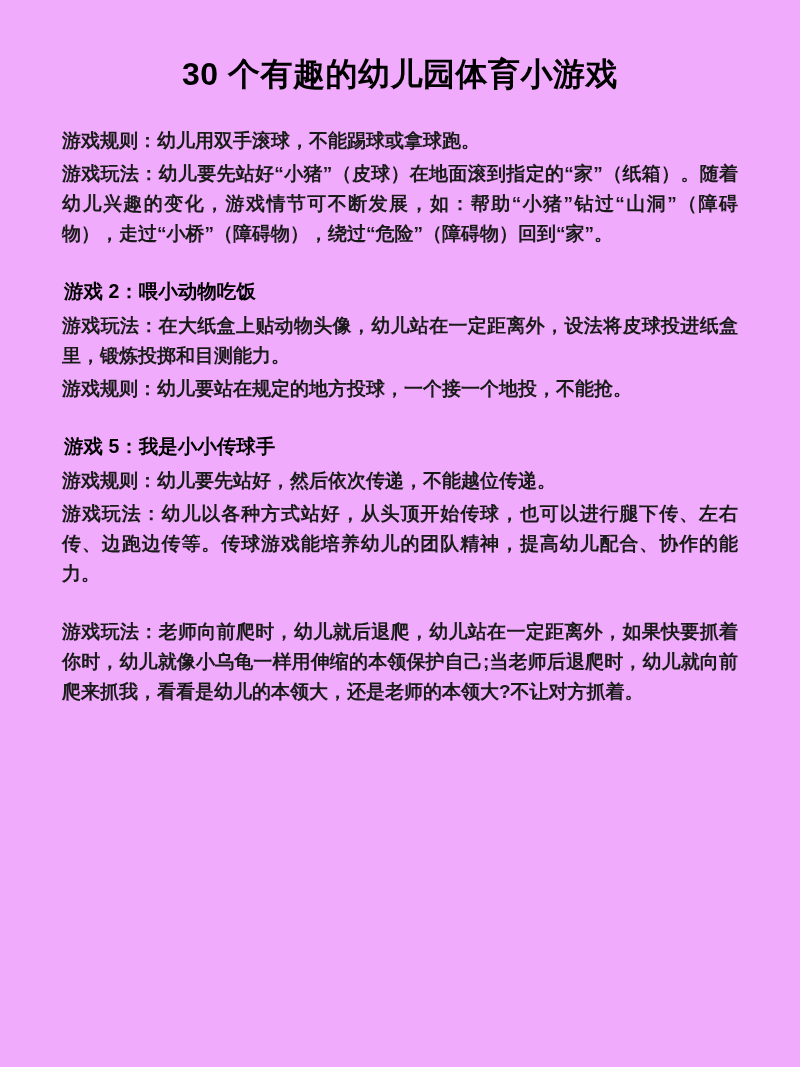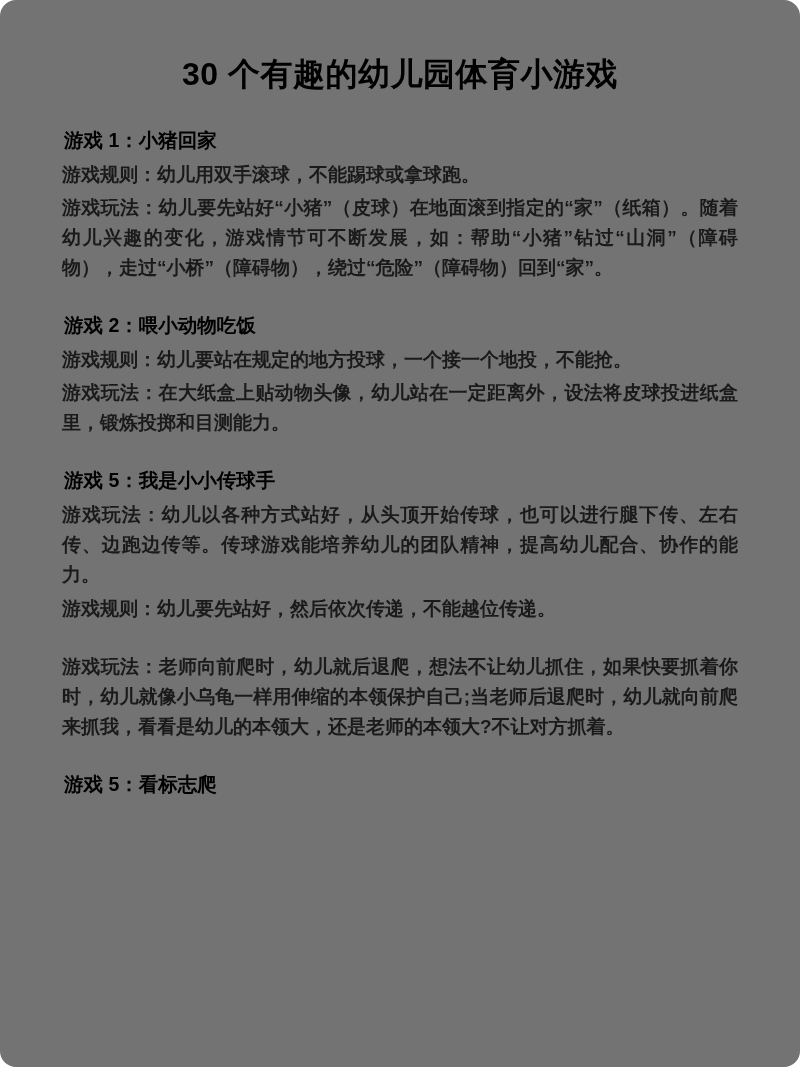--- a/index.html
+++ b/index.html
@@ -12,22 +12,21 @@
     background: #ffffff;
     font-family: "Liberation Sans", "DejaVu Sans", sans-serif;
     color: #111111;
     overflow: hidden;
   }
   .page {
     width: 800px;
     height: 1067px;
     box-sizing: border-box;
     padding: 40px 62px 0 62px;
-    background: #737373;
-    border-radius: 16px;
+    background: #f0abfc;
   }
   .doc-title {
     font-size: 32px;
     font-weight: bold;
     text-align: center;
     letter-spacing: 0.5px;
     margin: 14px 0 30px 0;
     color: #000000;
     line-height: 1.3;
   }
@@ -55,38 +54,34 @@
   }
 </style>
 </head>
 <body>
 
 <div class="page">
 
   <h1 class="doc-title">30 个有趣的幼儿园体育小游戏</h1>
 
   <div class="section">
-    <div class="section-heading">游戏 1：小猪回家</div>
     <p class="para">游戏规则：幼儿用双手滚球，不能踢球或拿球跑。</p>
     <p class="para">游戏玩法：幼儿要先站好“小猪”（皮球）在地面滚到指定的“家”（纸箱）。随着幼儿兴趣的变化，游戏情节可不断发展，如：帮助“小猪”钻过“山洞”（障碍物），走过“小桥”（障碍物），绕过“危险”（障碍物）回到“家”。</p>
   </div>
 
   <div class="section">
     <div class="section-heading">游戏 2：喂小动物吃饭</div>
+    <p class="para">游戏玩法：在大纸盒上贴动物头像，幼儿站在一定距离外，设法将皮球投进纸盒里，锻炼投掷和目测能力。</p>
     <p class="para">游戏规则：幼儿要站在规定的地方投球，一个接一个地投，不能抢。</p>
-    <p class="para">游戏玩法：在大纸盒上贴动物头像，幼儿站在一定距离外，设法将皮球投进纸盒里，锻炼投掷和目测能力。</p>
   </div>
 
   <div class="section">
     <div class="section-heading">游戏 5：我是小小传球手</div>
+    <p class="para">游戏规则：幼儿要先站好，然后依次传递，不能越位传递。</p>
     <p class="para">游戏玩法：幼儿以各种方式站好，从头顶开始传球，也可以进行腿下传、左右传、边跑边传等。传球游戏能培养幼儿的团队精神，提高幼儿配合、协作的能力。</p>
-    <p class="para">游戏规则：幼儿要先站好，然后依次传递，不能越位传递。</p>
   </div>
 
   <div class="section">
-    <p class="para">游戏玩法：老师向前爬时，幼儿就后退爬，想法不让幼儿抓住，如果快要抓着你时，幼儿就像小乌龟一样用伸缩的本领保护自己;当老师后退爬时，幼儿就向前爬来抓我，看看是幼儿的本领大，还是老师的本领大?不让对方抓着。</p>
+    <p class="para">游戏玩法：老师向前爬时，幼儿就后退爬，幼儿站在一定距离外，如果快要抓着你时，幼儿就像小乌龟一样用伸缩的本领保护自己;当老师后退爬时，幼儿就向前爬来抓我，看看是幼儿的本领大，还是老师的本领大?不让对方抓着。</p>
   </div>
 
-  <div class="section">
-    <div class="section-heading">游戏 5：看标志爬</div>
-  </div>
 
 </div>
 
 </body></html>

